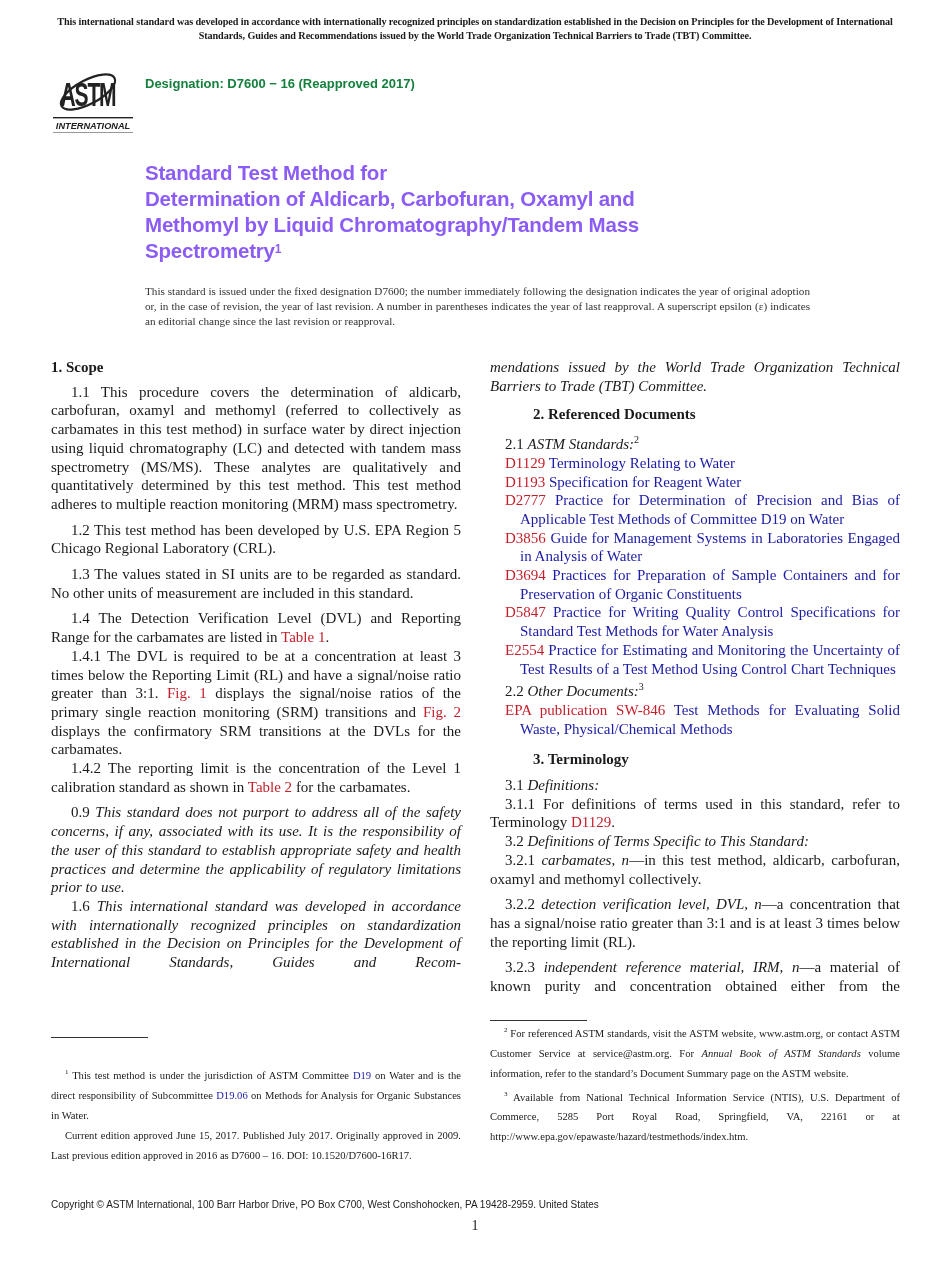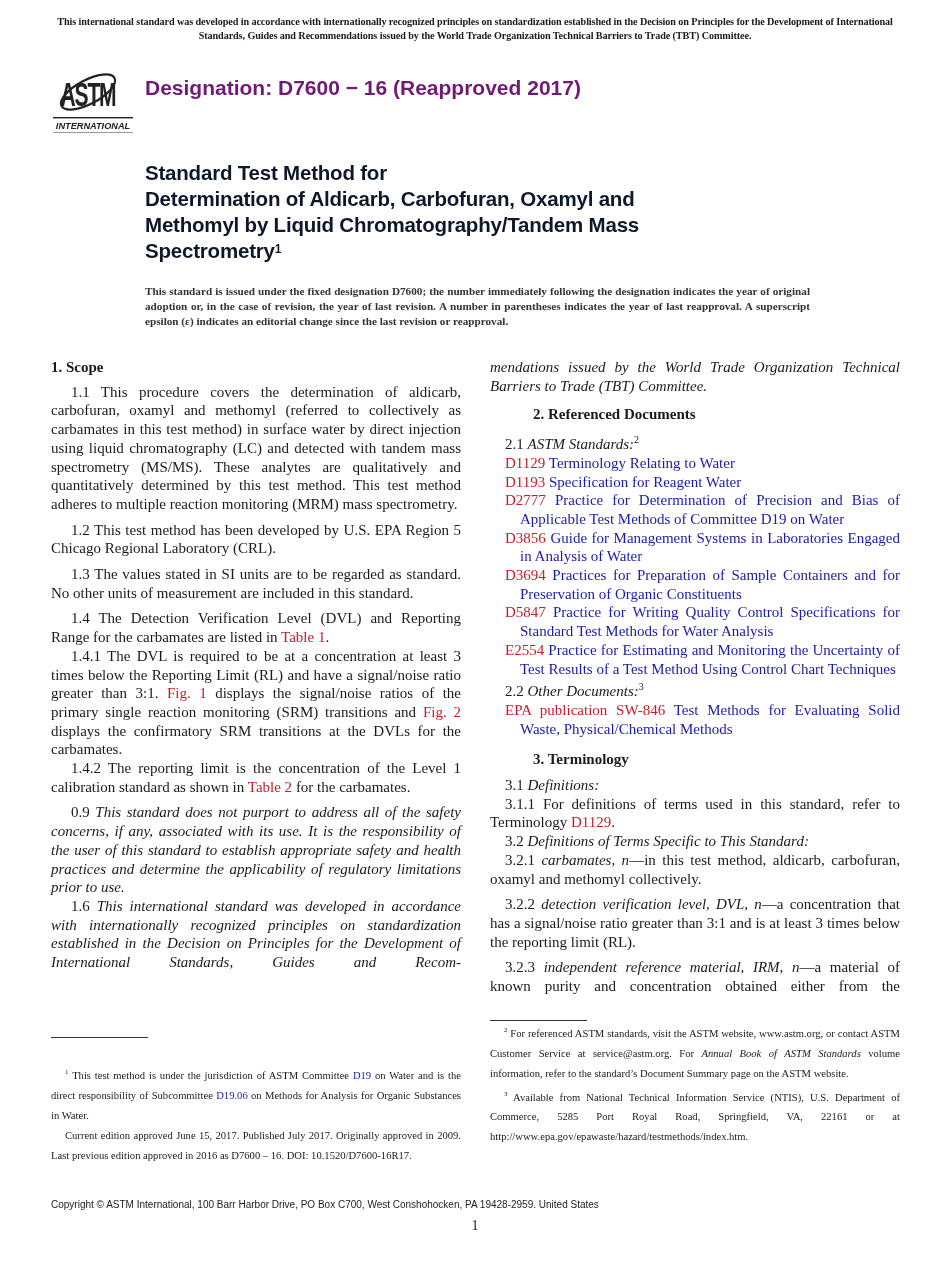--- a/index.html
+++ b/index.html
@@ -1,23 +1,23 @@
 <!DOCTYPE html>
 <html><head>
 <meta charset="utf-8">
 <style>
   html, body { margin: 0; padding: 0; background: #ffffff; }
   body { width: 950px; height: 1272px; position: relative; overflow: hidden; color: #1a1a1a; }
   .top-notice { position: absolute; left: 40px; top: 15px; width: 870px; text-align: center;
     font-family: "Liberation Serif", serif; font-weight: bold; font-size: 10.2px; line-height: 14px; letter-spacing: -0.1px; }
   .logo { position: absolute; left: 52px; top: 56px; width: 82px; height: 78px; }
-  .designation { position: absolute; left: 145px; top: 76px; font-family: "Liberation Sans", sans-serif; font-weight: bold; font-size: 21px; color: #701a75; }
-  .title { position: absolute; left: 145px; top: 160px; width: 700px; font-family: "Liberation Sans", sans-serif; font-weight: bold; font-size: 20.5px; line-height: 26px; color: #0f172a; letter-spacing: -0.2px; }
+  .designation { position: absolute; left: 145px; top: 76px; font-family: "Liberation Sans", sans-serif; font-weight: bold; font-size: 13px; color: #15803d; }
+  .title { position: absolute; left: 145px; top: 160px; width: 700px; font-family: "Liberation Sans", sans-serif; font-weight: bold; font-size: 20.5px; line-height: 26px; color: #8b5cf6; letter-spacing: -0.2px; }
   .title sup { font-size: 12px; vertical-align: top; position: relative; top: -2px; }
-  .issue-note { position: absolute; left: 145px; top: 284px; width: 665px; font-family: "Liberation Serif", serif; font-size: 11.2px; line-height: 15px; text-align: justify; color: #333; font-weight: bold; }
+  .issue-note { position: absolute; left: 145px; top: 284px; width: 665px; font-family: "Liberation Serif", serif; font-size: 11.2px; line-height: 15px; text-align: justify; color: #333; }
   .col { position: absolute; top: 358px; width: 410px; font-family: "Liberation Serif", serif; font-size: 15px; line-height: 18.7px; }
   .col-left { left: 51px; }
   .col-right { left: 490px; }
   .col p { margin: 0; text-align: justify; }
   .col .ind { text-indent: 20px; }
   .col .gap { margin-top: 7px; }
   .col h2 { margin: 0; font-size: 15px; font-weight: bold; line-height: 18.7px; }
   .col .h-gap { margin-top: 10px; margin-bottom: 7px; margin-left: 43px; }
   .red { color: #c41e2a; }
   .blue { color: #1b1ba6; }

